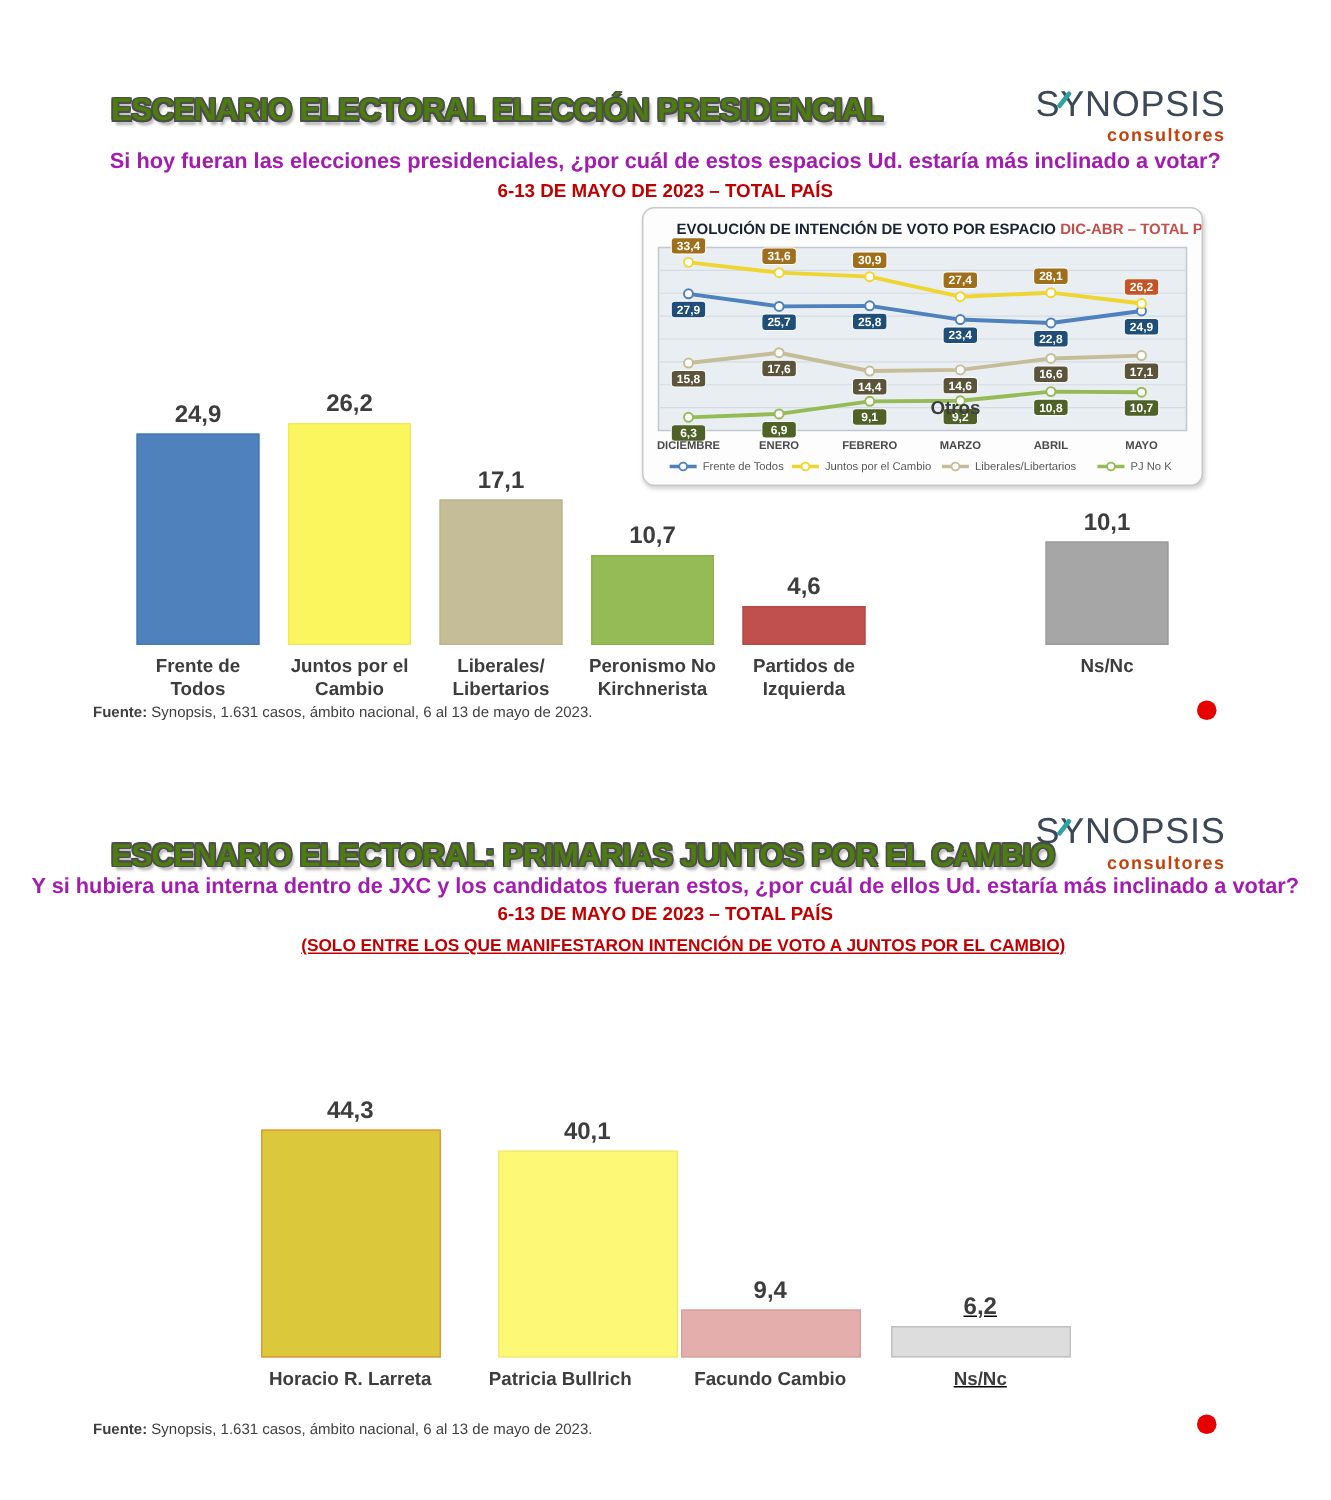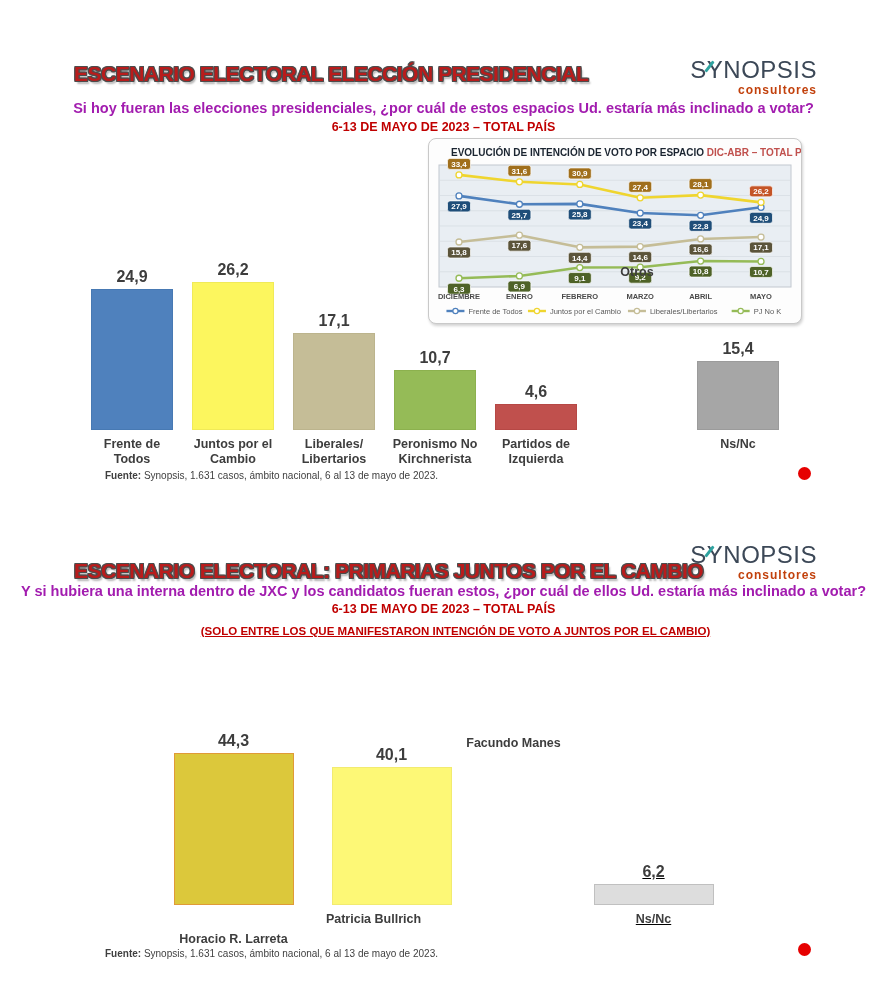--- a/index.html
+++ b/index.html
@@ -4,21 +4,21 @@
 <style>
   html,body{margin:0;padding:0;background:#fff;}
   .page{position:relative;width:887px;height:1000px;background:#ffffff;overflow:hidden;
         font-family:"Liberation Sans",sans-serif;}
   section.sec{position:absolute;left:0;width:887px;}
   #sec1{top:0;height:515px;}
   #sec2{top:515px;height:485px;}
 
   
   .wordart{position:absolute;left:74px;margin:0;font-size:21px;font-weight:bold;letter-spacing:-0.5px;
-    color:#b91c1c;white-space:nowrap;
+    color:#4d7c0f;white-space:nowrap;
     text-shadow:-1px -1px 0 #4d4d4d,1px -1px 0 #4d4d4d,-1px 1px 0 #4d4d4d,1px 1px 0 #4d4d4d,
                 0 -1px 0 #4d4d4d,0 1px 0 #4d4d4d,-1px 0 0 #4d4d4d,1px 0 0 #4d4d4d,
                 2px 3px 2px #b3b3b3;}
   
   .logo{position:absolute;right:70px;text-align:right;line-height:1;}
   .logo-main{font-size:24px;letter-spacing:0.5px;color:#3c4857;font-weight:normal;}
   .logo-y{position:relative;display:inline-block;color:#3c4857;}
   .logo-y::after{content:"";position:absolute;left:1px;top:2px;width:3px;height:13px;
     background:#2fa3a0;transform:rotate(38deg);border-radius:1px;}
   .logo-sub{font-size:12px;color:#c2410c;letter-spacing:1px;margin-top:2px;font-weight:bold;}
@@ -57,21 +57,21 @@
   .bar-rect{box-sizing:border-box;border:1px solid transparent;}
   .bar-cat{height:34px;margin-top:7px;font-size:12.5px;font-weight:bold;color:#3d3d3d;
     text-align:center;white-space:pre-line;line-height:1.18;}
 
   
   .inset{position:absolute;left:428px;top:138px;width:372px;height:184px;background:#fdfdfd;
     border:1px solid #c9c9c9;border-radius:8px;box-shadow:1px 2px 3px rgba(0,0,0,0.18);}
   .inset svg{display:block;width:372px;height:184px;}
 
   .fuente{position:absolute;left:62px;margin:0;font-size:10px;color:#3f3f3f;}
-  .fuente b{font-weight:bold;margin-left:43px;}
+  .fuente b{font-weight:bold;}
   .red-dot{position:absolute;left:798px;width:13px;height:13px;border-radius:50%;background:#e60000;}
 </style>
 </head>
 <body>
 
 <div class="page">
 
   <section class="sec" id="sec1">
     <h1 class="wordart">ESCENARIO ELECTORAL ELECCIÓN PRESIDENCIAL</h1>
     <div class="logo">
@@ -293,21 +293,21 @@
               <div class="bar-rect" style="width: 82px; height: 25.99px; background: rgb(192, 80, 77); border-color: rgb(182, 72, 69);"></div>
             </div>
             <div class="bar-cat">Partidos de
 Izquierda</div>
           </div>
           <div class="bar-col" style="width: 101px;">
             <div class="bar-cat">Otros</div>
           </div>
           <div class="bar-col" style="width: 101px;">
             <div class="bar-area" style="height: 172px;">
-              <div class="bar-value">15,4</div>
+              <div class="bar-value">10,1</div>
               <div class="bar-rect" style="width: 82px; height: 68.93px; background: rgb(166, 166, 166); border-color: rgb(155, 155, 155);"></div>
             </div>
             <div class="bar-cat">Ns/Nc</div>
           </div>
         </div>
       </div>
 
     <p class="fuente"><b>Fuente:</b> <span>Synopsis, 1.631 casos, ámbito nacional, 6 al 13 de mayo de 2023.</span></p>
     <div class="red-dot"></div>
   </section>
@@ -317,36 +317,40 @@
     <div class="logo">
       <div class="logo-main"><span>S</span><span class="logo-y">Y</span><span>NOPSIS</span></div>
       <div class="logo-sub">consultores</div>
     </div>
     <p class="question">Y si hubiera una interna dentro de JXC y los candidatos fueran estos, ¿por cuál de ellos Ud. estaría más inclinado a votar?</p>
     <p class="period">6-13 DE MAYO DE 2023 – TOTAL PAÍS</p>
     <p class="note">(SOLO ENTRE LOS QUE MANIFESTARON INTENCIÓN DE VOTO A JUNTOS POR EL CAMBIO)</p>
 
     <div class="bar-chart" id="chart2">
         <div class="bar-row">
-          <div class="bar-col" style="width: 140px; gap: 20px;">
+          <div class="bar-col" style="width: 140px;">
             <div class="bar-area" style="height: 176px;">
               <div class="bar-value">44,3</div>
               <div class="bar-rect" style="width: 120px; height: 151.949px; background: rgb(220, 200, 59); border-color: rgb(224, 154, 55);"></div>
             </div>
             <div class="bar-cat">Horacio R. Larreta</div>
           </div>
           <div class="bar-col" style="width: 140px;">
             <div class="bar-area" style="height: 176px; padding-left: 36px;">
               <div class="bar-value">40,1</div>
               <div class="bar-rect" style="width: 120px; height: 137.543px; background: rgb(253, 248, 118); border-color: rgb(242, 235, 112);"></div>
             </div>
             <div class="bar-cat">Patricia Bullrich</div>
           </div>
           <div class="bar-col" style="width: 140px;">
-            <div class="bar-cat">Facundo Manes</div>
+            <div class="bar-area" style="height: 176px;">
+              <div class="bar-value">9,4</div>
+              <div class="bar-rect" style="width: 120px; height: 32.242px; background: rgb(227, 174, 172); border-color: rgb(214, 160, 158);"></div>
+            </div>
+            <div class="bar-cat">Facundo Cambio</div>
           </div>
           <div class="bar-col" style="width: 140px; text-decoration: underline;">
             <div class="bar-area" style="height: 176px;">
               <div class="bar-value">6,2</div>
               <div class="bar-rect" style="width: 120px; height: 21.266px; background: rgb(221, 221, 221); border-color: rgb(192, 192, 192);"></div>
             </div>
             <div class="bar-cat">Ns/Nc</div>
           </div>
         </div>
       </div>

